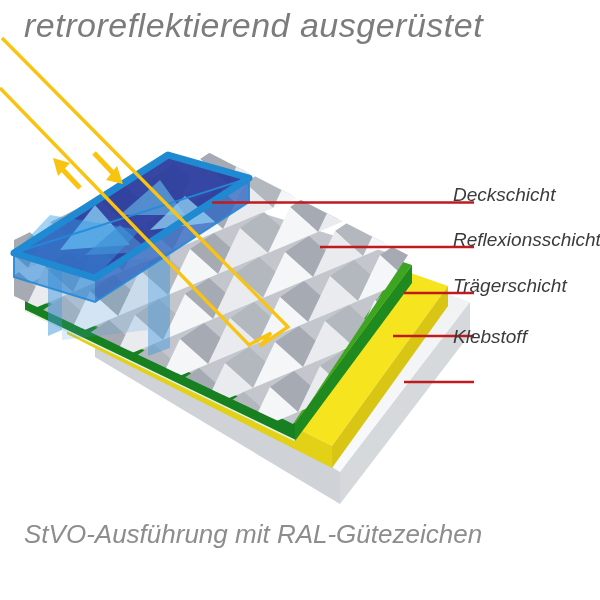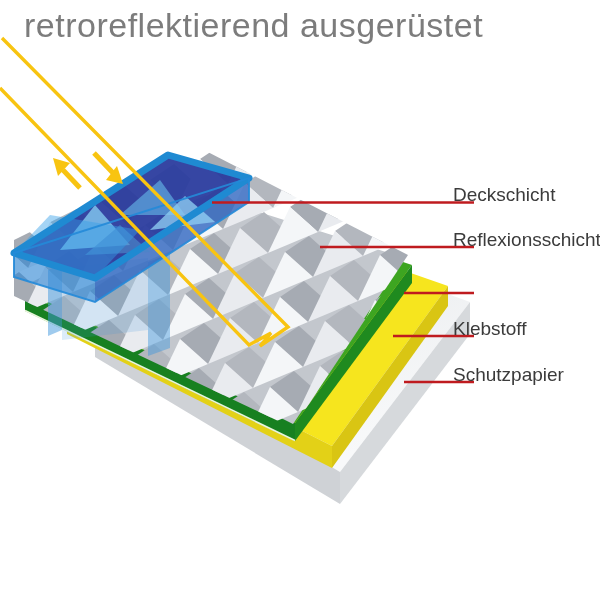--- a/index.html
+++ b/index.html
@@ -1,18 +1,19 @@
 <!DOCTYPE html>
 <html><head>
 <meta charset="utf-8">
 <style>
   html,body{margin:0;padding:0;}
   #stage{
     position:relative;width:600px;height:600px;background:#ffffff;overflow:hidden;
     font-family:"Liberation Sans", sans-serif;
+    font-style:italic;
   }
   #title{
     position:absolute;left:24px;top:6px;font-size:34px;letter-spacing:.5px;
     color:#7c7c7c;white-space:nowrap;
   }
   .layer-label{
     position:absolute;left:453px;font-size:19px;color:#3b3b3b;white-space:nowrap;
     line-height:19px;
   }
   #caption{
@@ -247,18 +248,19 @@
       <line x1="212" y1="202.5" x2="474" y2="202.5" stroke-width="2.3" stroke="#bf1b1f"></line>
       <line x1="320" y1="247" x2="474" y2="247" stroke-width="2.3" stroke="#bf1b1f"></line>
       <line x1="404" y1="293" x2="474" y2="293" stroke-width="2.3" stroke="#bf1b1f"></line>
       <line x1="393" y1="336" x2="474" y2="336" stroke-width="2.3" stroke="#bf1b1f"></line>
       <line x1="404" y1="382" x2="474" y2="382" stroke-width="2.3" stroke="#bf1b1f"></line>
     </g>
   </svg>
 
   <div class="layer-label" style="top:230px">Reflexionsschicht</div>
   <div class="layer-label" style="top:185px">Deckschicht</div>
-  <div class="layer-label" style="top:319px">Klebstoff</div>
-  <div class="layer-label" style="top:365px">Schutzpapier</div>
+  <div class="layer-label" style="top:276px">Trägerschicht</div>
+  <div class="layer-label" style="top:327px">Klebstoff</div>
 
   <div id="caption">
+    <div>StVO-Ausführung mit RAL-Gütezeichen</div>
   </div>
 </div>
 
 </body></html>

